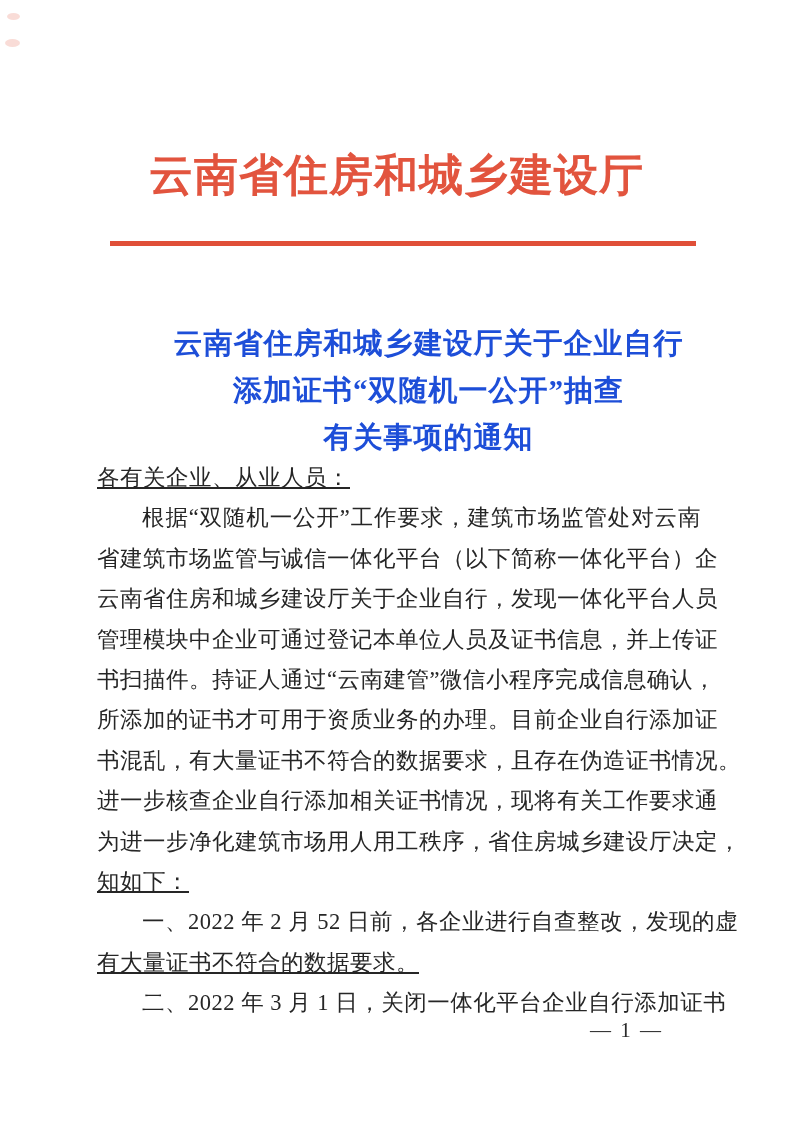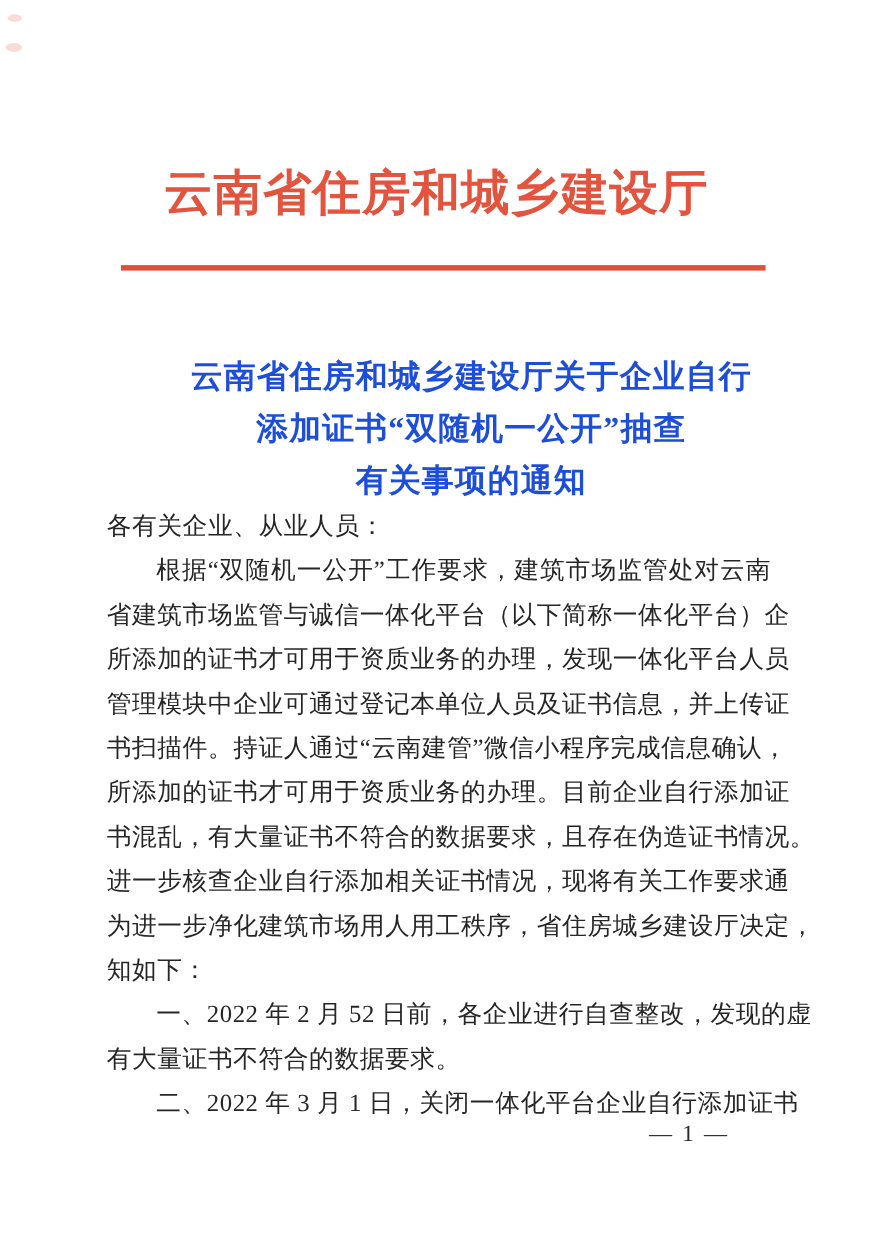--- a/index.html
+++ b/index.html
@@ -76,20 +76,21 @@
     font-size: 22.5px;
     line-height: 40.4px;
     white-space: nowrap;
     text-align: justify;
     text-align-last: justify;
     letter-spacing: 0.5px;
   }
   .doc-line.no-fill {
     text-align: center;
     text-align-last: left;
+    text-decoration: underline;
   }
   .doc-line.indent {
     text-indent: 2em;
     font-family: Liberation Serif, serif;
   }
 
   .page-number {
     position: absolute;
     top: 1016px;
     right: 130px;
@@ -113,21 +114,21 @@
   <div class="doc-title">
     <div class="doc-title-line">云南省住房和城乡建设厅关于企业自行</div>
     <div class="doc-title-line">添加证书“双随机一公开”抽查</div>
     <div class="doc-title-line">有关事项的通知</div>
   </div>
 
   <div class="doc-body">
     <div class="doc-line no-fill">各有关企业、从业人员：</div>
     <div class="doc-line indent">根据“双随机一公开”工作要求，建筑市场监管处对云南</div>
     <div class="doc-line">省建筑市场监管与诚信一体化平台（以下简称一体化平台）企</div>
-    <div class="doc-line">所添加的证书才可用于资质业务的办理，发现一体化平台人员</div>
+    <div class="doc-line">云南省住房和城乡建设厅关于企业自行，发现一体化平台人员</div>
     <div class="doc-line">管理模块中企业可通过登记本单位人员及证书信息，并上传证</div>
     <div class="doc-line">书扫描件。持证人通过“云南建管”微信小程序完成信息确认，</div>
     <div class="doc-line">所添加的证书才可用于资质业务的办理。目前企业自行添加证</div>
     <div class="doc-line">书混乱，有大量证书不符合的数据要求，且存在伪造证书情况。</div>
     <div class="doc-line">进一步核查企业自行添加相关证书情况，现将有关工作要求通</div>
     <div class="doc-line">为进一步净化建筑市场用人用工秩序，省住房城乡建设厅决定，</div>
     <div class="doc-line no-fill">知如下：</div>
     <div class="doc-line indent">一、2022 年 2 月 52 日前，各企业进行自查整改，发现的虚</div>
     <div class="doc-line no-fill">有大量证书不符合的数据要求。</div>
     <div class="doc-line indent">二、2022 年 3 月 1 日，关闭一体化平台企业自行添加证书</div>

